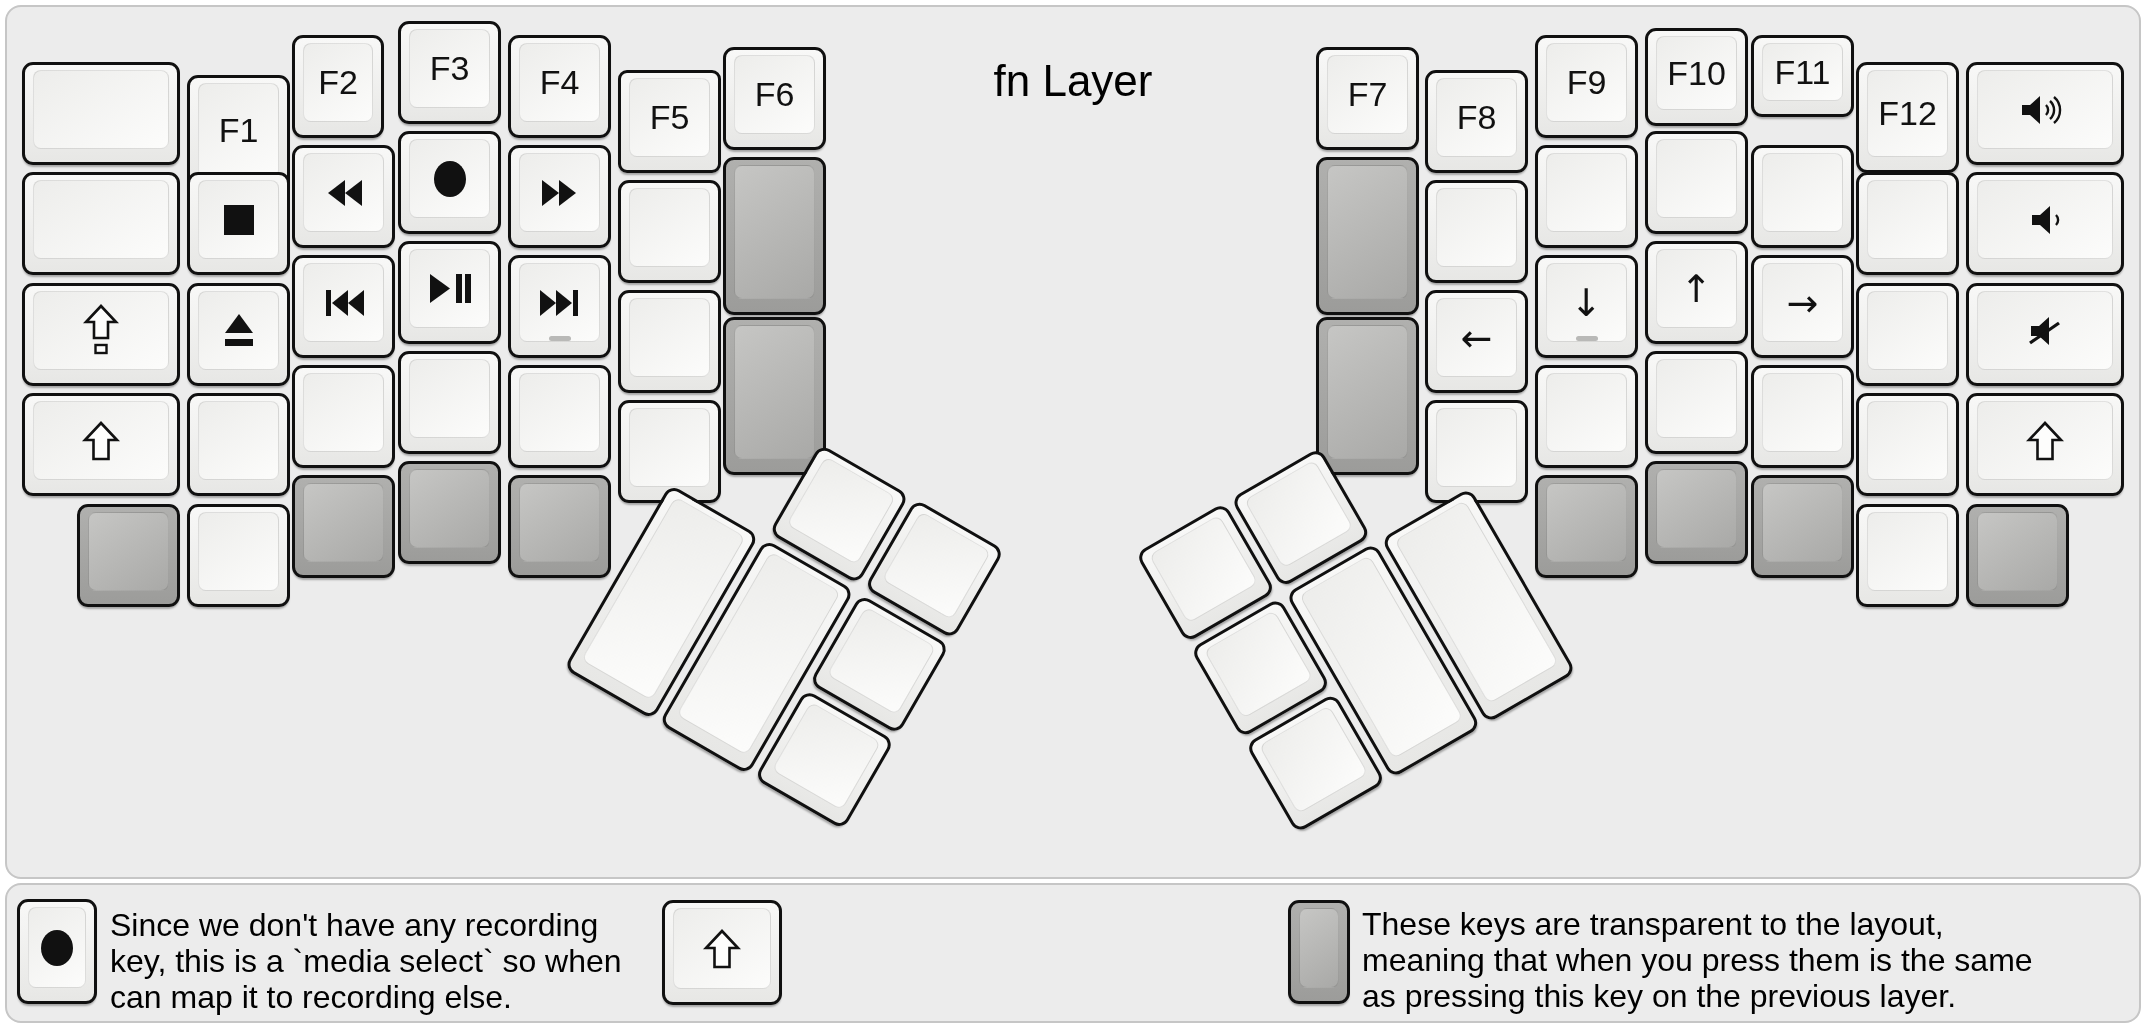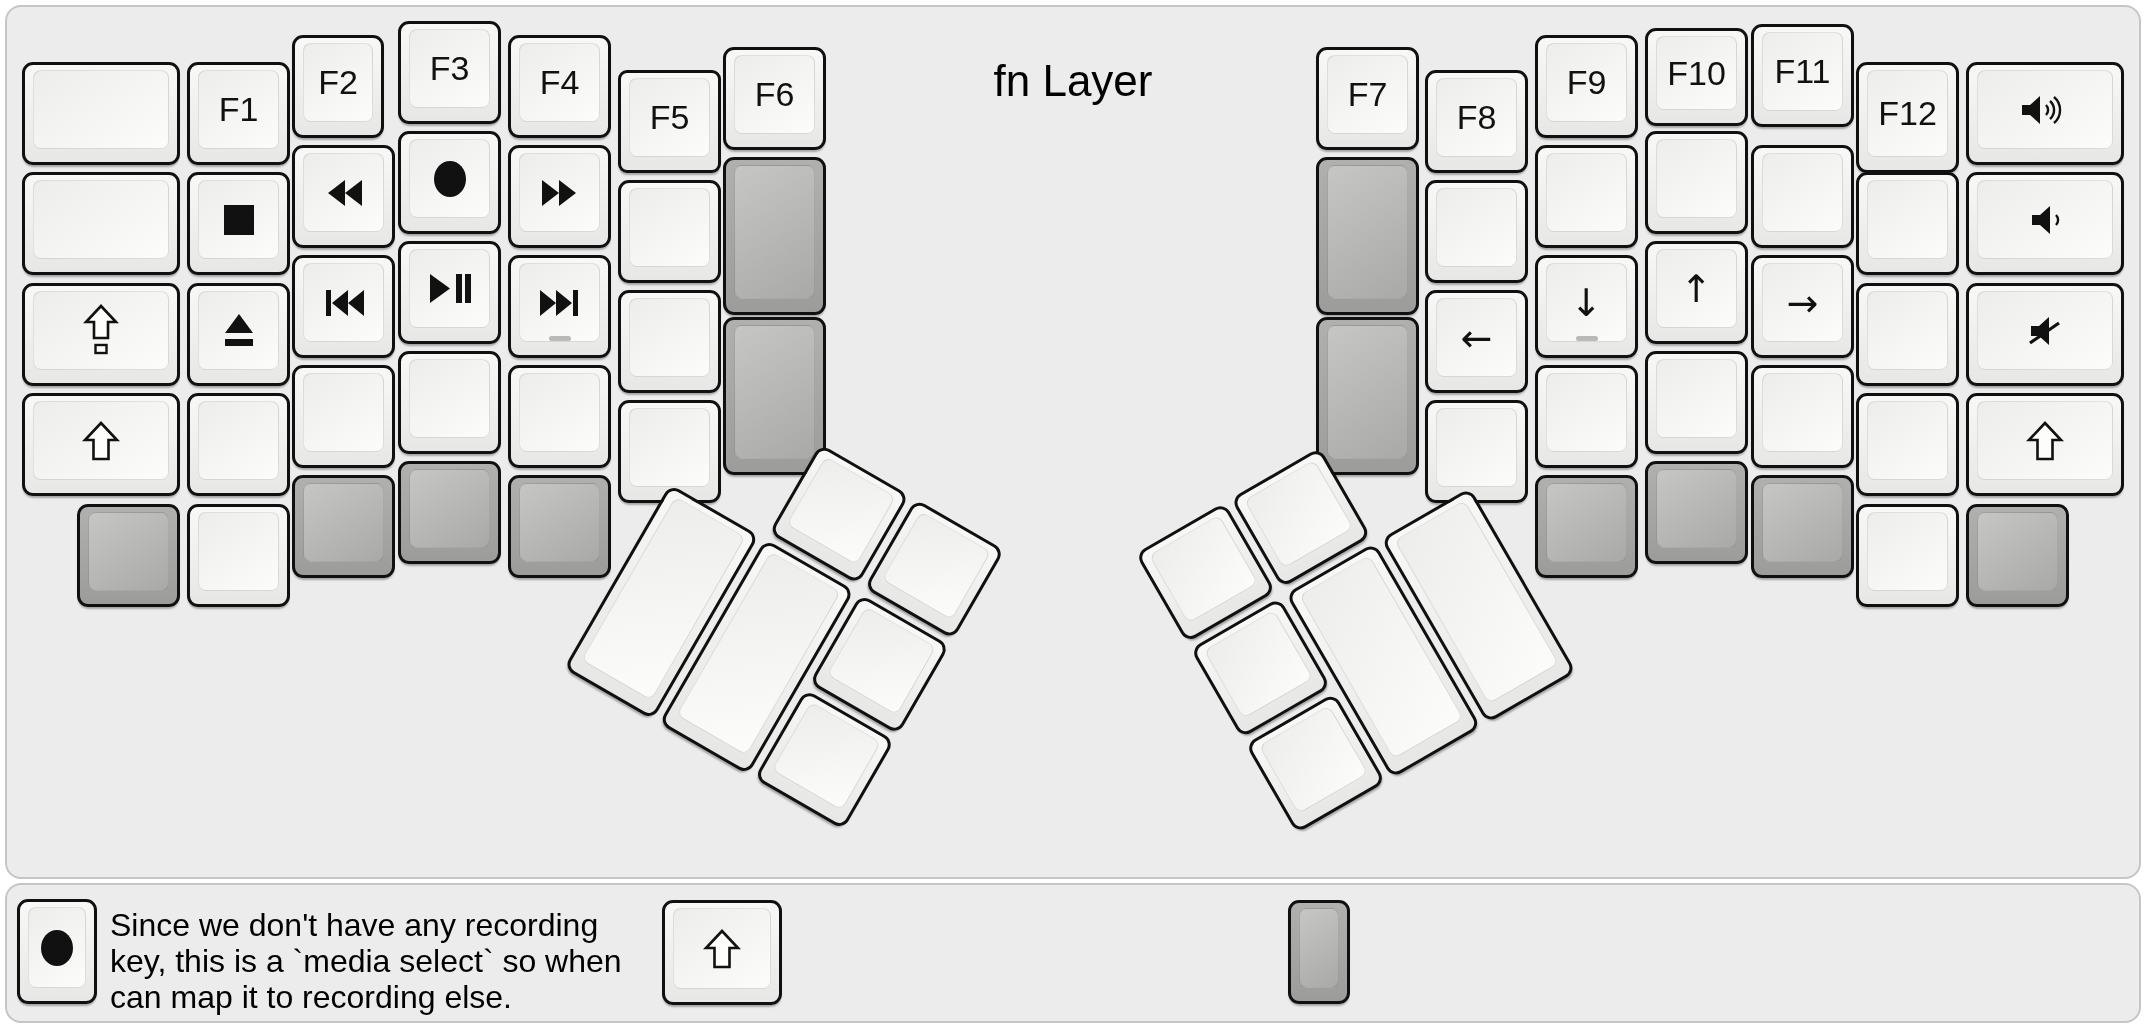--- a/index.html
+++ b/index.html
@@ -50,21 +50,21 @@
       <div class="key white" style="left: 22px; top: 393px; width: 158px; height: 103px;">
         <div class="cap">
           <svg width="46" height="42" viewBox="0 0 46 42">
             <path d="M23 3 L39 20 H30.5 V39 H15.5 V20 H7 Z" fill="#fdfdfc" stroke="#111" stroke-width="2.6" stroke-linejoin="miter"></path>
           </svg>
         </div>
       </div>
       <div class="key gray" style="left: 77px; top: 504px; width: 103px; height: 103px;">
         <div class="cap"></div>
       </div>
-      <div class="key white" style="left: 187px; top: 62px; width: 103px; height: 103px;">
+      <div class="key white" style="left: 187px; top: 75px; width: 103px; height: 119px;">
         <div class="cap">
           <span class="label">F1</span>
         </div>
       </div>
       <div class="key white" style="left: 187px; top: 172px; width: 103px; height: 103px;">
         <div class="cap">
           <svg width="34" height="34" viewBox="0 0 34 34">
             <rect x="2" y="2" width="30" height="30" fill="#111"></rect>
           </svg>
         </div>
@@ -251,21 +251,21 @@
         <div class="cap">
           <span class="label arrow">↑</span>
         </div>
       </div>
       <div class="key white" style="left: 1645px; top: 351px; width: 103px; height: 103px;">
         <div class="cap"></div>
       </div>
       <div class="key gray" style="left: 1645px; top: 461px; width: 103px; height: 103px;">
         <div class="cap"></div>
       </div>
-      <div class="key white" style="left: 1751px; top: 24px; width: 103px; height: 103px;">
+      <div class="key white" style="left: 1751px; top: 35px; width: 103px; height: 82px;">
         <div class="cap">
           <span class="label">F11</span>
         </div>
       </div>
       <div class="key white" style="left: 1751px; top: 145px; width: 103px; height: 103px;">
         <div class="cap"></div>
       </div>
       <div class="key white" style="left: 1751px; top: 255px; width: 103px; height: 103px;">
         <div class="cap">
           <span class="label arrow">→</span>
@@ -387,13 +387,18 @@
       <div class="key gray" style="left: 1288px; top: 900px; width: 62px; height: 104px;">
         <div class="cap"></div>
       </div>
     </div>
 
   <div class="legend-text" style="left:110px;top:907px">
     <div>Since we don't have any recording</div>
     <div>key, this is a `media select` so when</div>
     <div>can map it to recording else.</div>
   </div>
+  <div class="legend-text" style="left:1362px;top:906px">
+    <div>These keys are transparent to the layout,</div>
+    <div>meaning that when you press them is the same</div>
+    <div>as pressing this key on the previous layer.</div>
+  </div>
 </div>
 
 </body></html>

